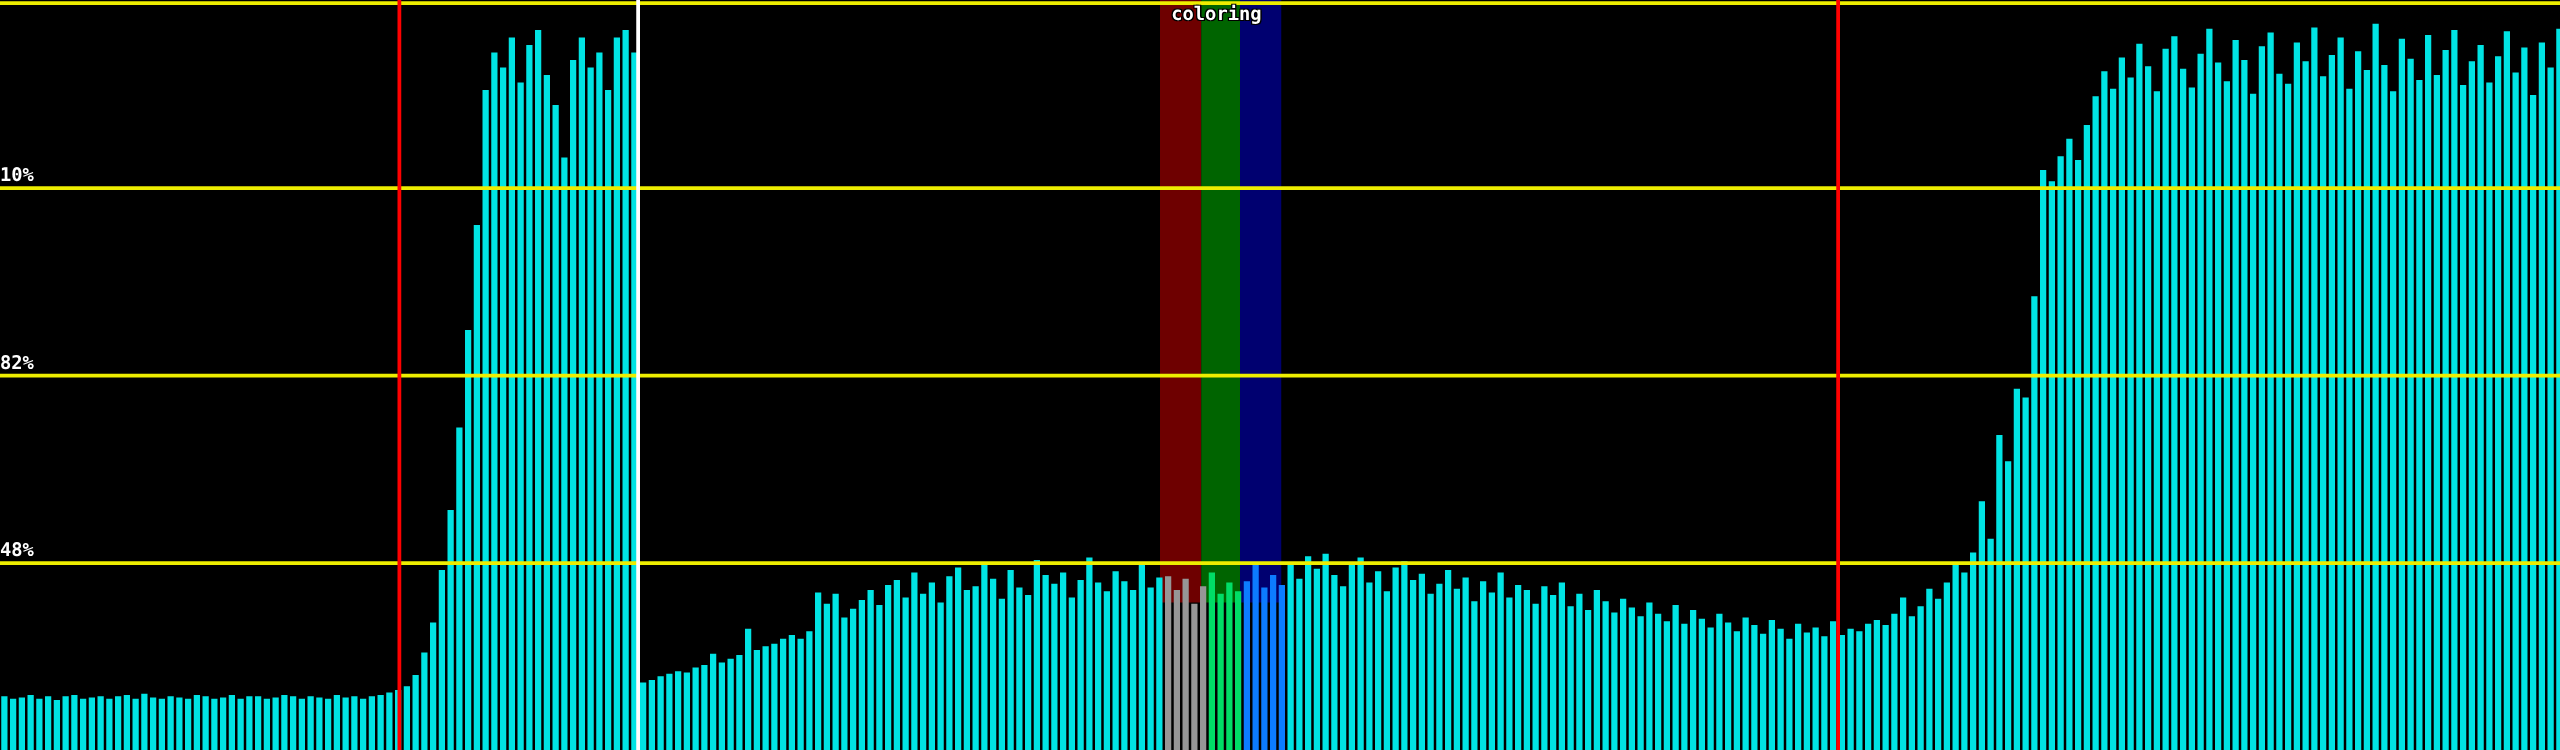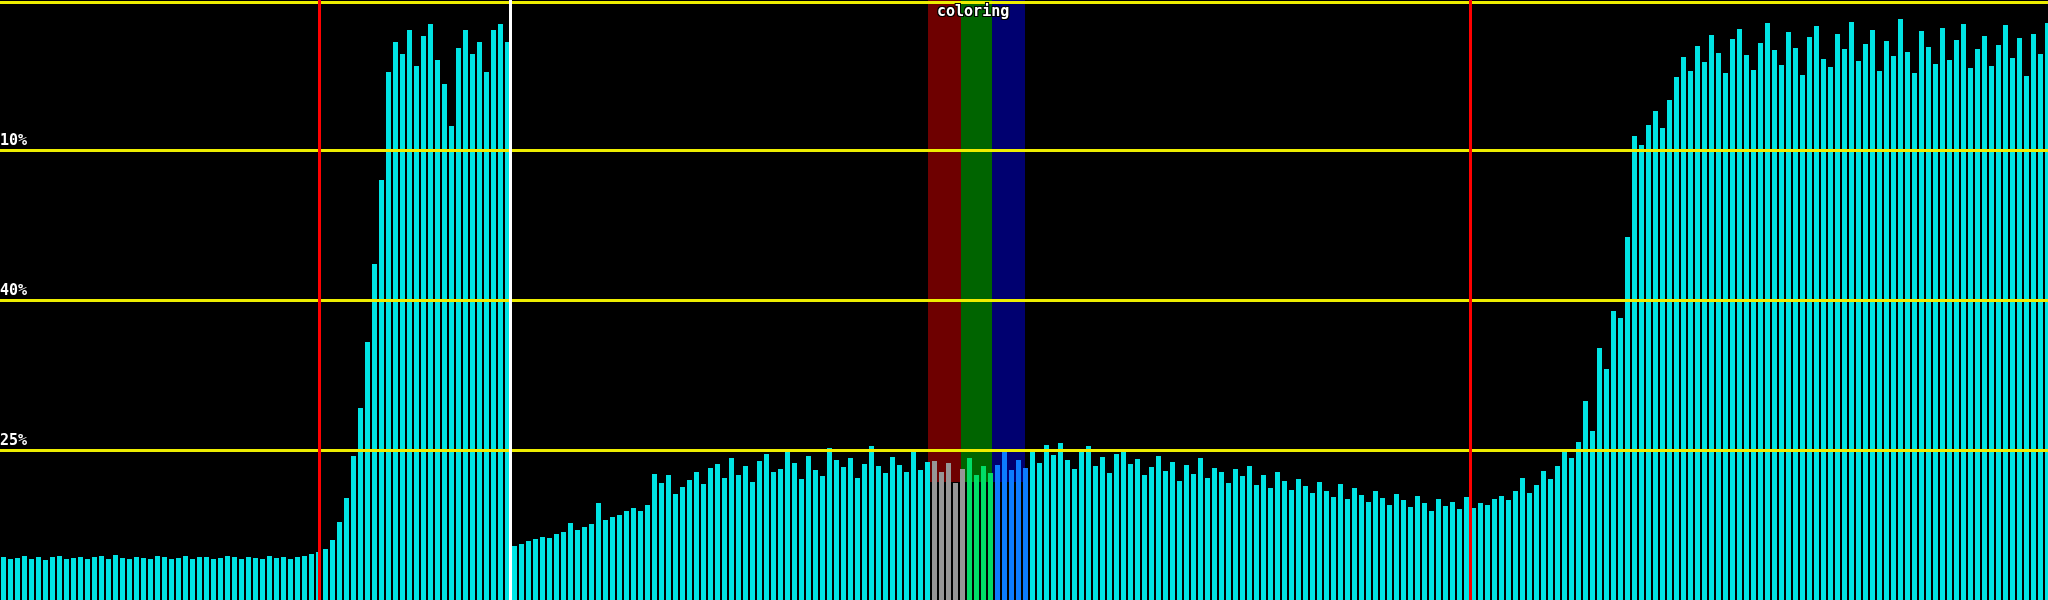--- a/index.html
+++ b/index.html
@@ -330,17 +330,17 @@
       <div class="gridline" style="top: 299px; background: rgb(237, 237, 0);"></div>
       <div class="gridline" style="top: 449px; background: rgb(237, 237, 0);"></div>
     </div>
   <div class="layer" id="marker-layer">
       <div class="vline" style="left: 318px; background: rgb(255, 0, 0);"></div>
       <div class="vline" style="left: 509px; background: rgb(255, 255, 255);"></div>
       <div class="vline" style="left: 1469px; background: rgb(255, 0, 0);"></div>
     </div>
   <div class="layer" id="label-layer">
     <span class="ytick" style="top:133px">10%</span>
-    <span class="ytick" style="top:283px">40%</span>
-    <span class="ytick" style="top:433px">25%</span>
+    <span class="ytick" style="top:283px">82%</span>
+    <span class="ytick" style="top:433px">48%</span>
     <span id="coloring-label" style="left: 937px; top: 4px;">coloring</span>
   </div>
 </div>
 
 </body></html>

